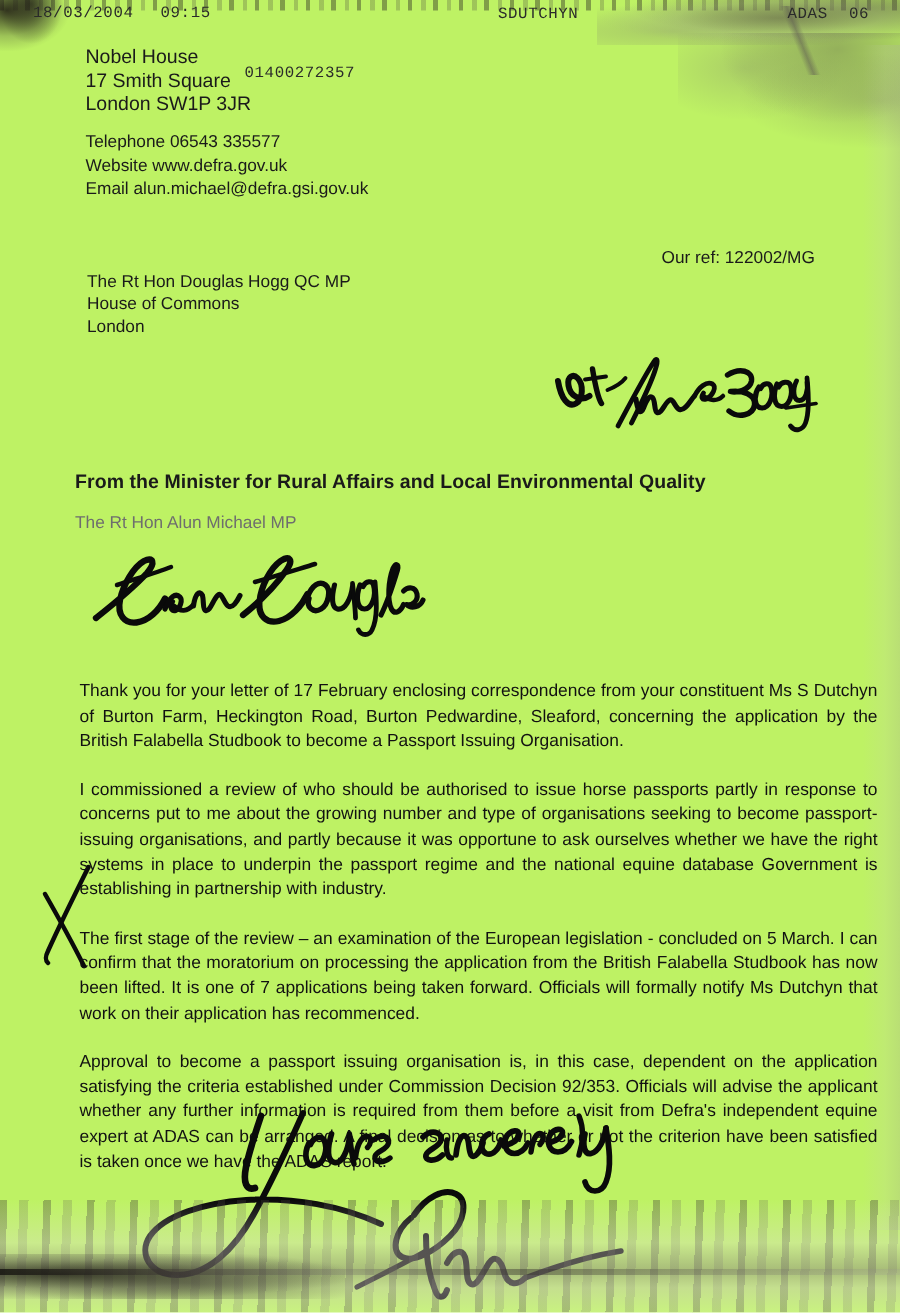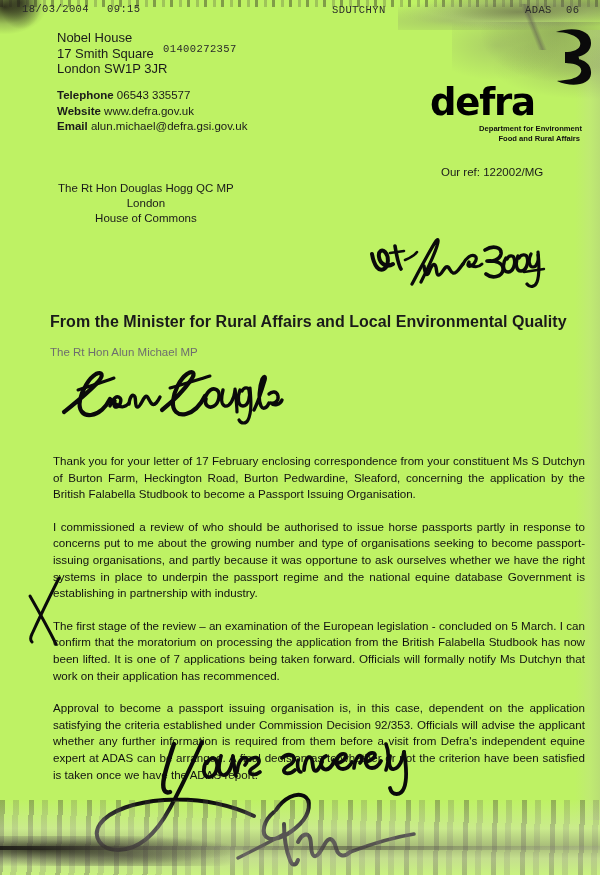--- a/index.html
+++ b/index.html
@@ -114,21 +114,21 @@
   #address-block .line { white-space: nowrap; }
 
   #contact-block {
     position: absolute;
     left: 57px; top: 88px;
     font-size: 11.5px;
     line-height: 15.5px;
     color: #1a1a1a;
   }
   #contact-block .line { white-space: nowrap; }
-  #contact-block .lbl { font-weight: bold; }
+  #contact-block .lbl { font-weight: normal; }
 
   
   #logo-block {
     position: absolute;
     left: 430px; top: 28px;
     width: 165px; height: 110px;
   }
   #logo-mark {
     position: absolute;
     left: 118px; top: 0;
@@ -166,36 +166,36 @@
   }
 
   
   #recipient-block {
     position: absolute;
     left: 58px; top: 181px;
     font-size: 11.5px;
     line-height: 15.2px;
     color: #1a1a1a;
   }
-  #recipient-block .line { white-space: nowrap; text-align: center; }
+  #recipient-block .line { white-space: nowrap; }
 
   
   .ink { position: absolute; pointer-events: none; }
   #hw-date      { left: 368px; top: 236px; }
   #hw-salutation{ left: 58px;  top: 368px; }
   #hw-margin-x  { left: 26px;  top: 576px; }
   #hw-signoff   { left: 78px;  top: 738px; }
 
   
   #from-block {
     position: absolute;
     left: 50px; top: 313px;
   }
   #from-title {
-    font-size: 16px;
+    font-size: 13px;
     font-weight: bold;
     color: #1a1a1a;
     white-space: nowrap;
     letter-spacing: .05px;
   }
   #from-name {
     font-size: 11.5px;
     color: #6e6e6e;
     white-space: nowrap;
     margin-top: 15px;
@@ -251,39 +251,27 @@
     <div class="line">
       <span class="lbl">Website</span>
       <span>www.defra.gov.uk</span>
     </div>
     <div class="line">
       <span class="lbl">Email</span>
       <span>alun.michael@defra.gsi.gov.uk</span>
     </div>
   </div>
 
-  <div id="logo-block">
-    <svg id="logo-mark" viewBox="0 0 46 58">
-      <path d="M8 4 C26 -2 44 2 43 16 C42 27 30 29 25 30 C33 31 44 34 43 46 C42 57 24 60 9 53
-               C16 52 30 52 33 44 C35 37 24 35 17 35 L17 24 C25 24 34 21 32 14 C30 7 17 4 8 4 Z" fill="#0a0a0a"></path>
-      <path d="M18 27 C24 25 30 26 31 30 C32 34 25 36 18 35 Z" fill="#0a0a0a"></path>
-    </svg>
-    <div id="logo-wordmark">defra</div>
-    <div id="logo-strapline">
-      <div class="l1">Department for Environment</div>
-      <div class="l2">Food and Rural Affairs</div>
-    </div>
-  </div>
 
   <div id="our-ref">Our ref: 122002/MG</div>
 
   <div id="recipient-block">
     <div class="line">The Rt Hon Douglas Hogg QC MP</div>
+    <div class="line">House of Commons</div>
     <div class="line">London</div>
-    <div class="line">House of Commons</div>
   </div>
 
   <svg class="ink" id="hw-date" width="180" height="60" viewBox="0 0 180 60">
     <g fill="none" stroke="#0a0a0a" stroke-linecap="round" stroke-linejoin="round">
       <path d="M4 18 C6 30 11 36 16 33 C21 30 21 20 17 16 C14 13 10 15 11 21 C12 28 19 32 25 28" stroke-width="4"></path>
       <path d="M27 10 C29 22 31 30 33 33" stroke-width="3.6"></path>
       <path d="M22 17 L36 15" stroke-width="2.6"></path>
       <path d="M37 24 C42 22 46 20 49 16" stroke-width="2.6"></path>
       <path d="M44 48 C52 33 62 14 68 5 C70 2 71 4 69 10 C66 20 58 36 53 46" stroke-width="3.2"></path>
       <path d="M56 30 C57 38 59 41 61 36 C63 31 65 27 67 29 C69 31 68 38 70 39 C73 40 75 33 78 31

